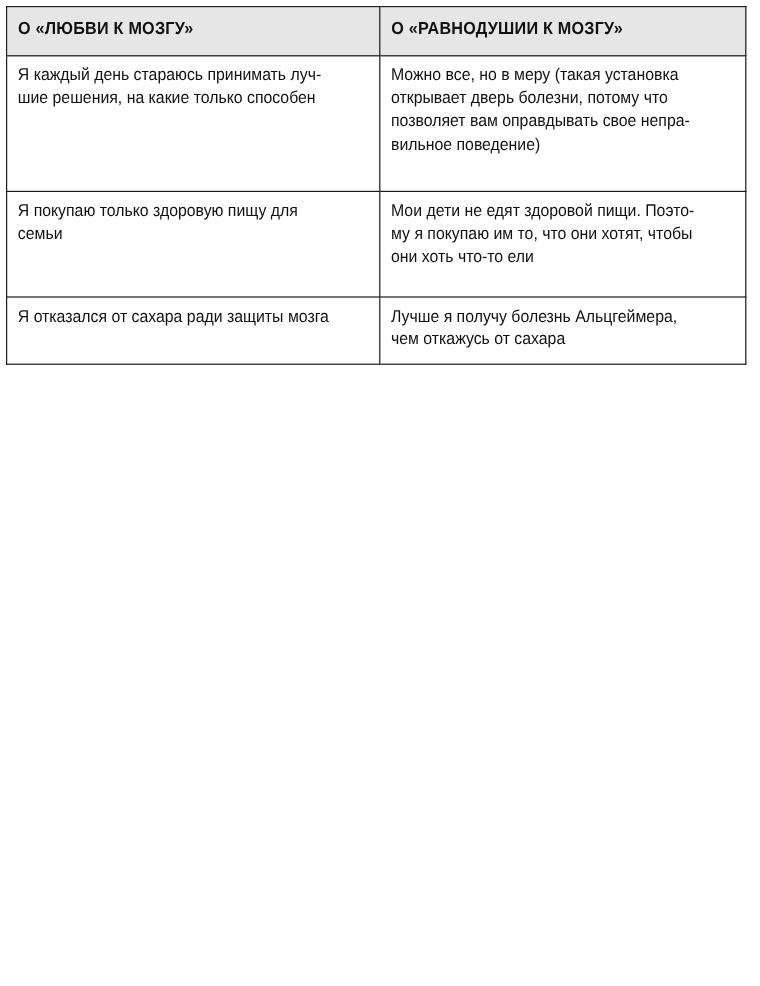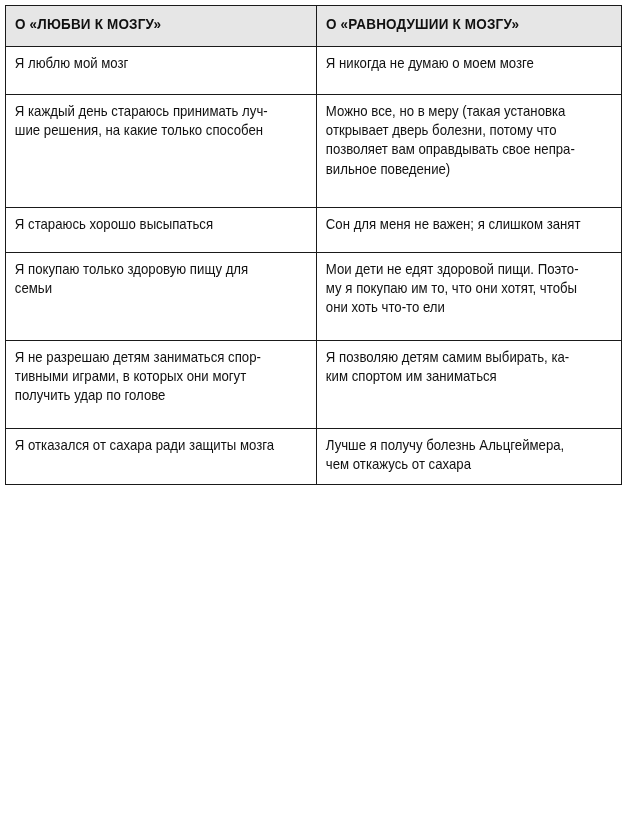--- a/index.html
+++ b/index.html
@@ -99,68 +99,41 @@
       <tr>
         <th>
           <span class="hdr-text">О «ЛЮБВИ К МОЗГУ»</span>
         </th>
         <th>
           <span class="hdr-text">О «РАВНОДУШИИ К МОЗГУ»</span>
         </th>
       </tr>
     </thead>
     <tbody>
-      <tr class="r1">
-        <td>
-            <span class="cell-text">Я люблю мой мозг</span>
-          </td>
-        <td>
-            <span class="cell-text">Я никогда не думаю о моем мозге</span>
-          </td>
-      </tr>
       <tr class="r2">
         <td>
             <span class="cell-text">Я каждый день стараюсь принимать луч-
 шие решения, на какие только способен</span>
           </td>
         <td>
             <span class="cell-text">Можно все, но в меру (такая установка
 открывает дверь болезни, потому что
 позволяет вам оправдывать свое непра-
 вильное поведение)</span>
           </td>
       </tr>
-      <tr class="r5">
-        <td>
-            <span class="cell-text">Я стараюсь хорошо высыпаться</span>
-          </td>
-        <td>
-            <span class="cell-text">Сон для меня не важен; я слишком занят</span>
-          </td>
-      </tr>
       <tr class="r6">
         <td>
             <span class="cell-text">Я покупаю только здоровую пищу для
 семьи</span>
           </td>
         <td>
             <span class="cell-text">Мои дети не едят здоровой пищи. Поэто-
 му я покупаю им то, что они хотят, чтобы
 они хоть что-то ели</span>
-          </td>
-      </tr>
-      <tr class="r8">
-        <td>
-            <span class="cell-text">Я не разрешаю детям заниматься спор-
-тивными играми, в которых они могут
-получить удар по голове</span>
-          </td>
-        <td>
-            <span class="cell-text">Я позволяю детям самим выбирать, ка-
-ким спортом им заниматься</span>
           </td>
       </tr>
       <tr class="r11">
         <td>
             <span class="cell-text">Я отказался от сахара ради защиты мозга</span>
           </td>
         <td>
             <span class="cell-text">Лучше я получу болезнь Альцгеймера,
 чем откажусь от сахара</span>
           </td>

